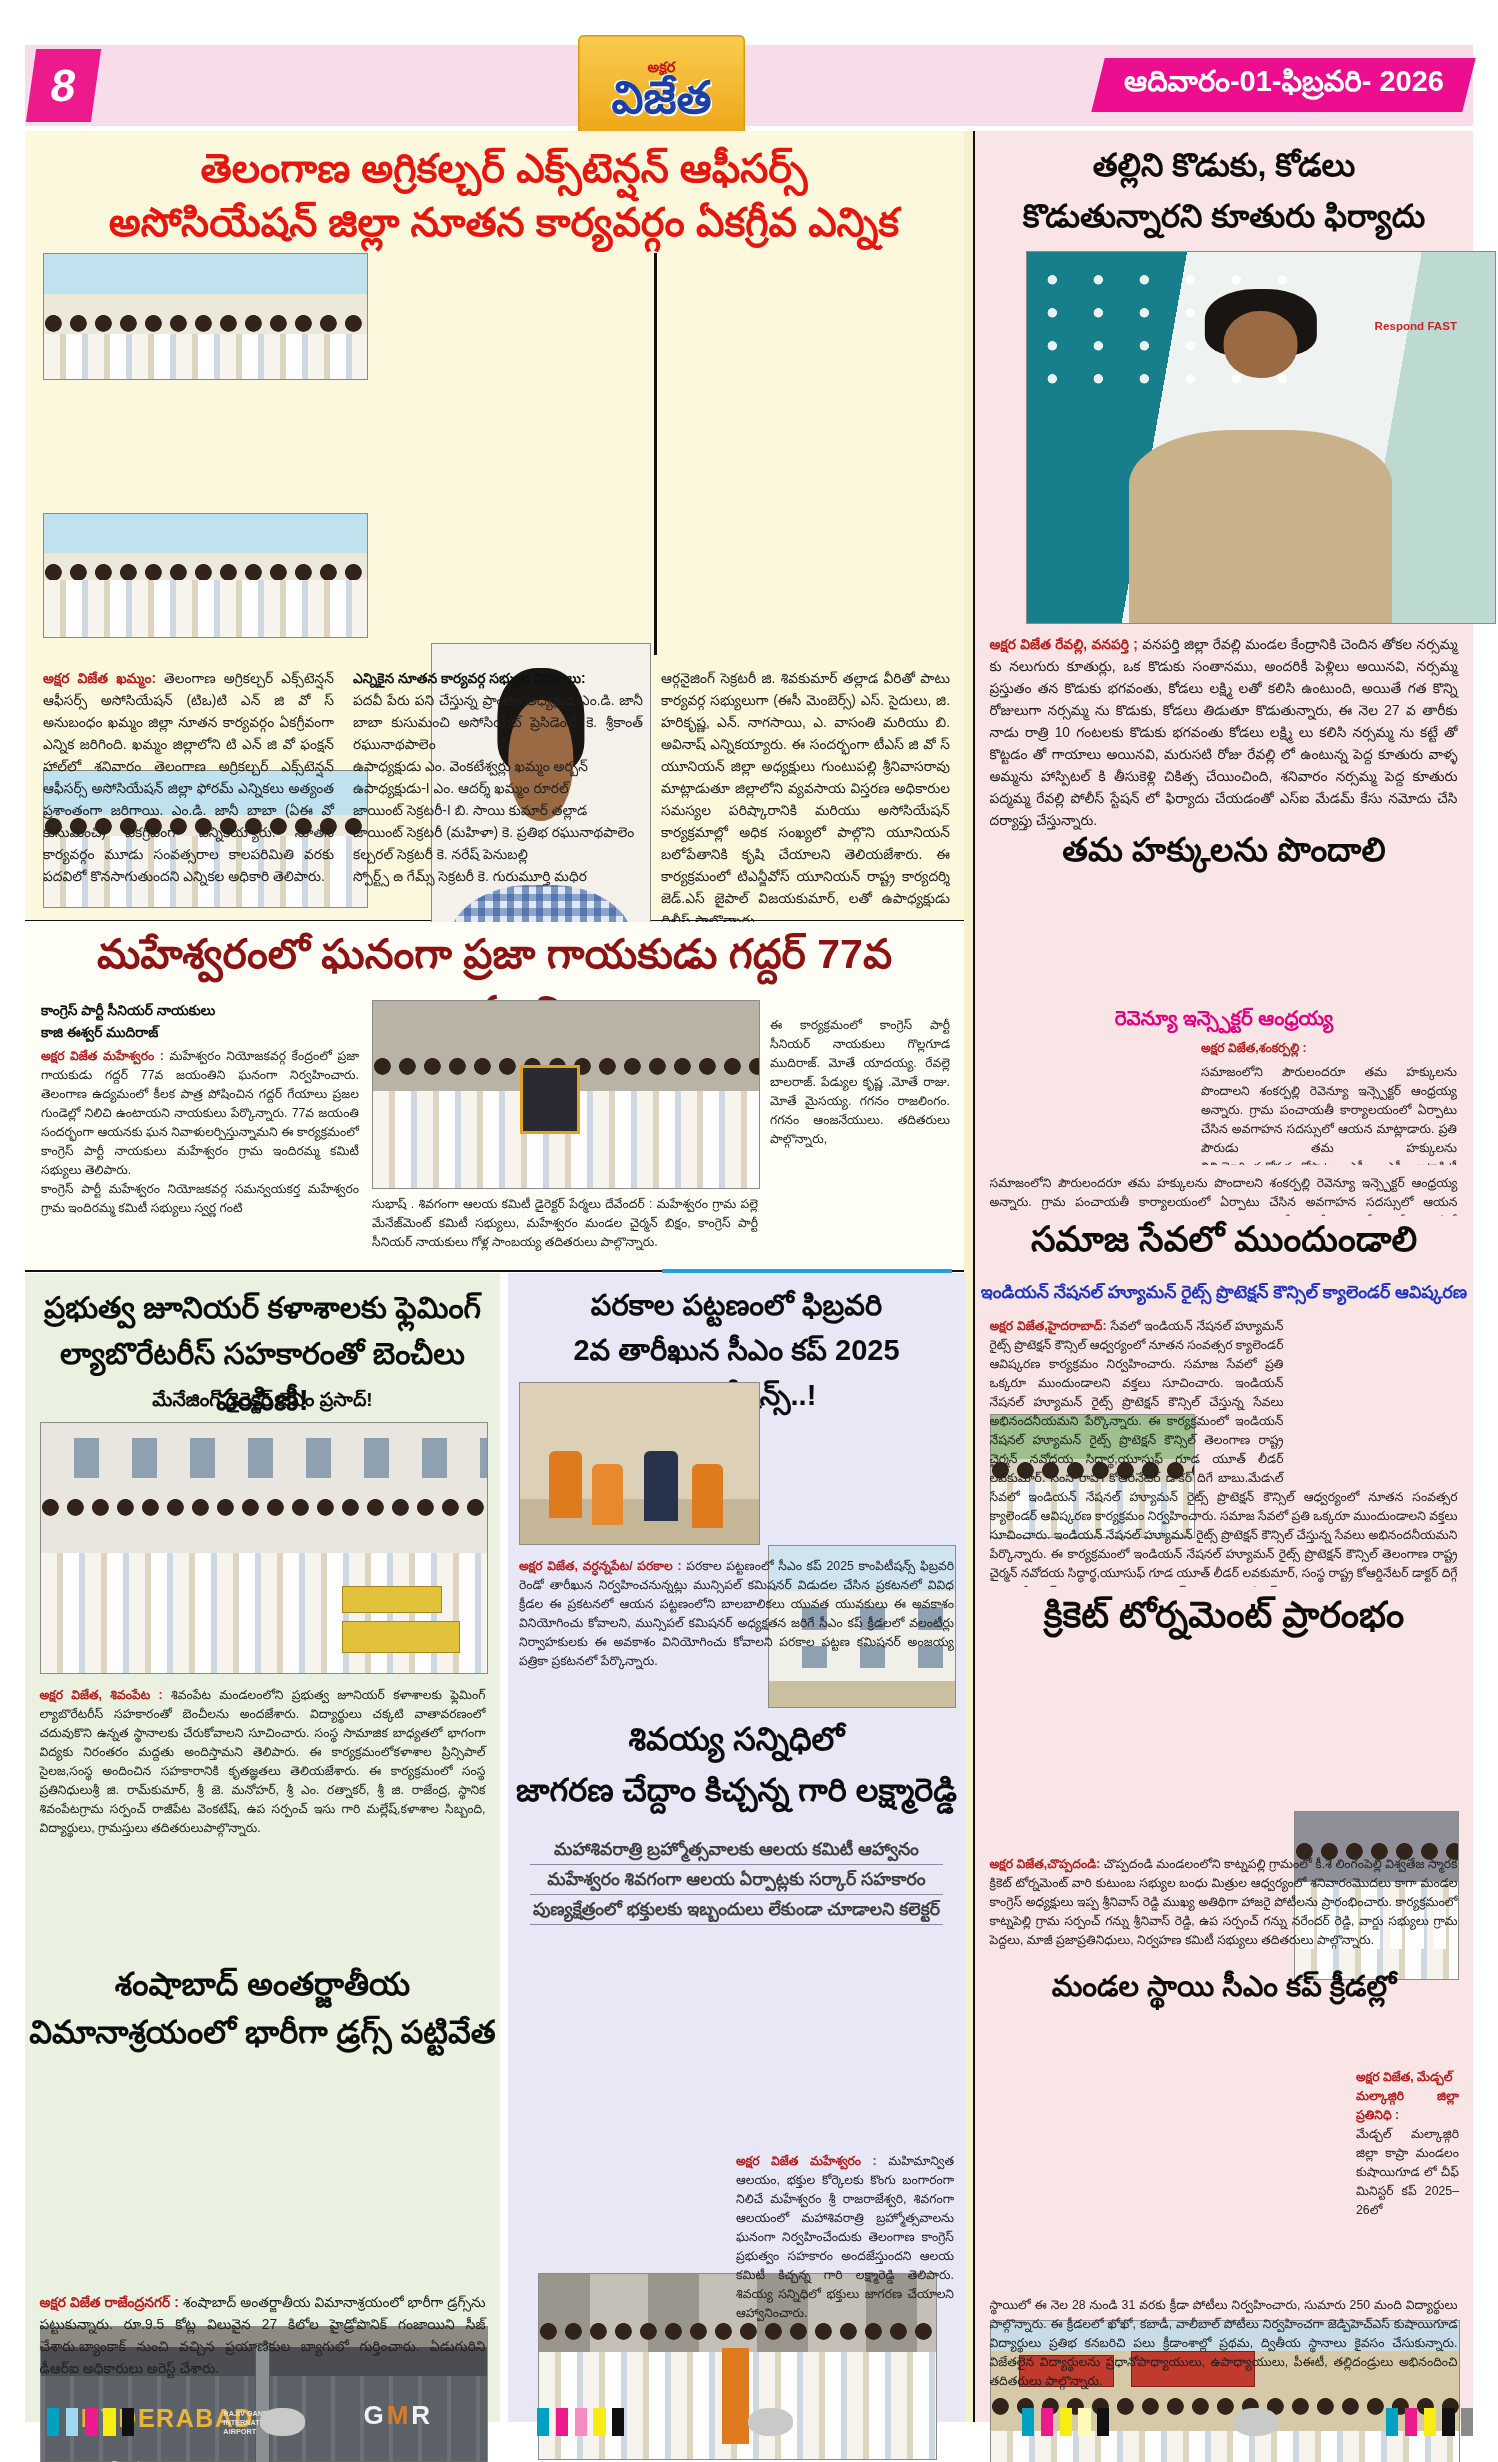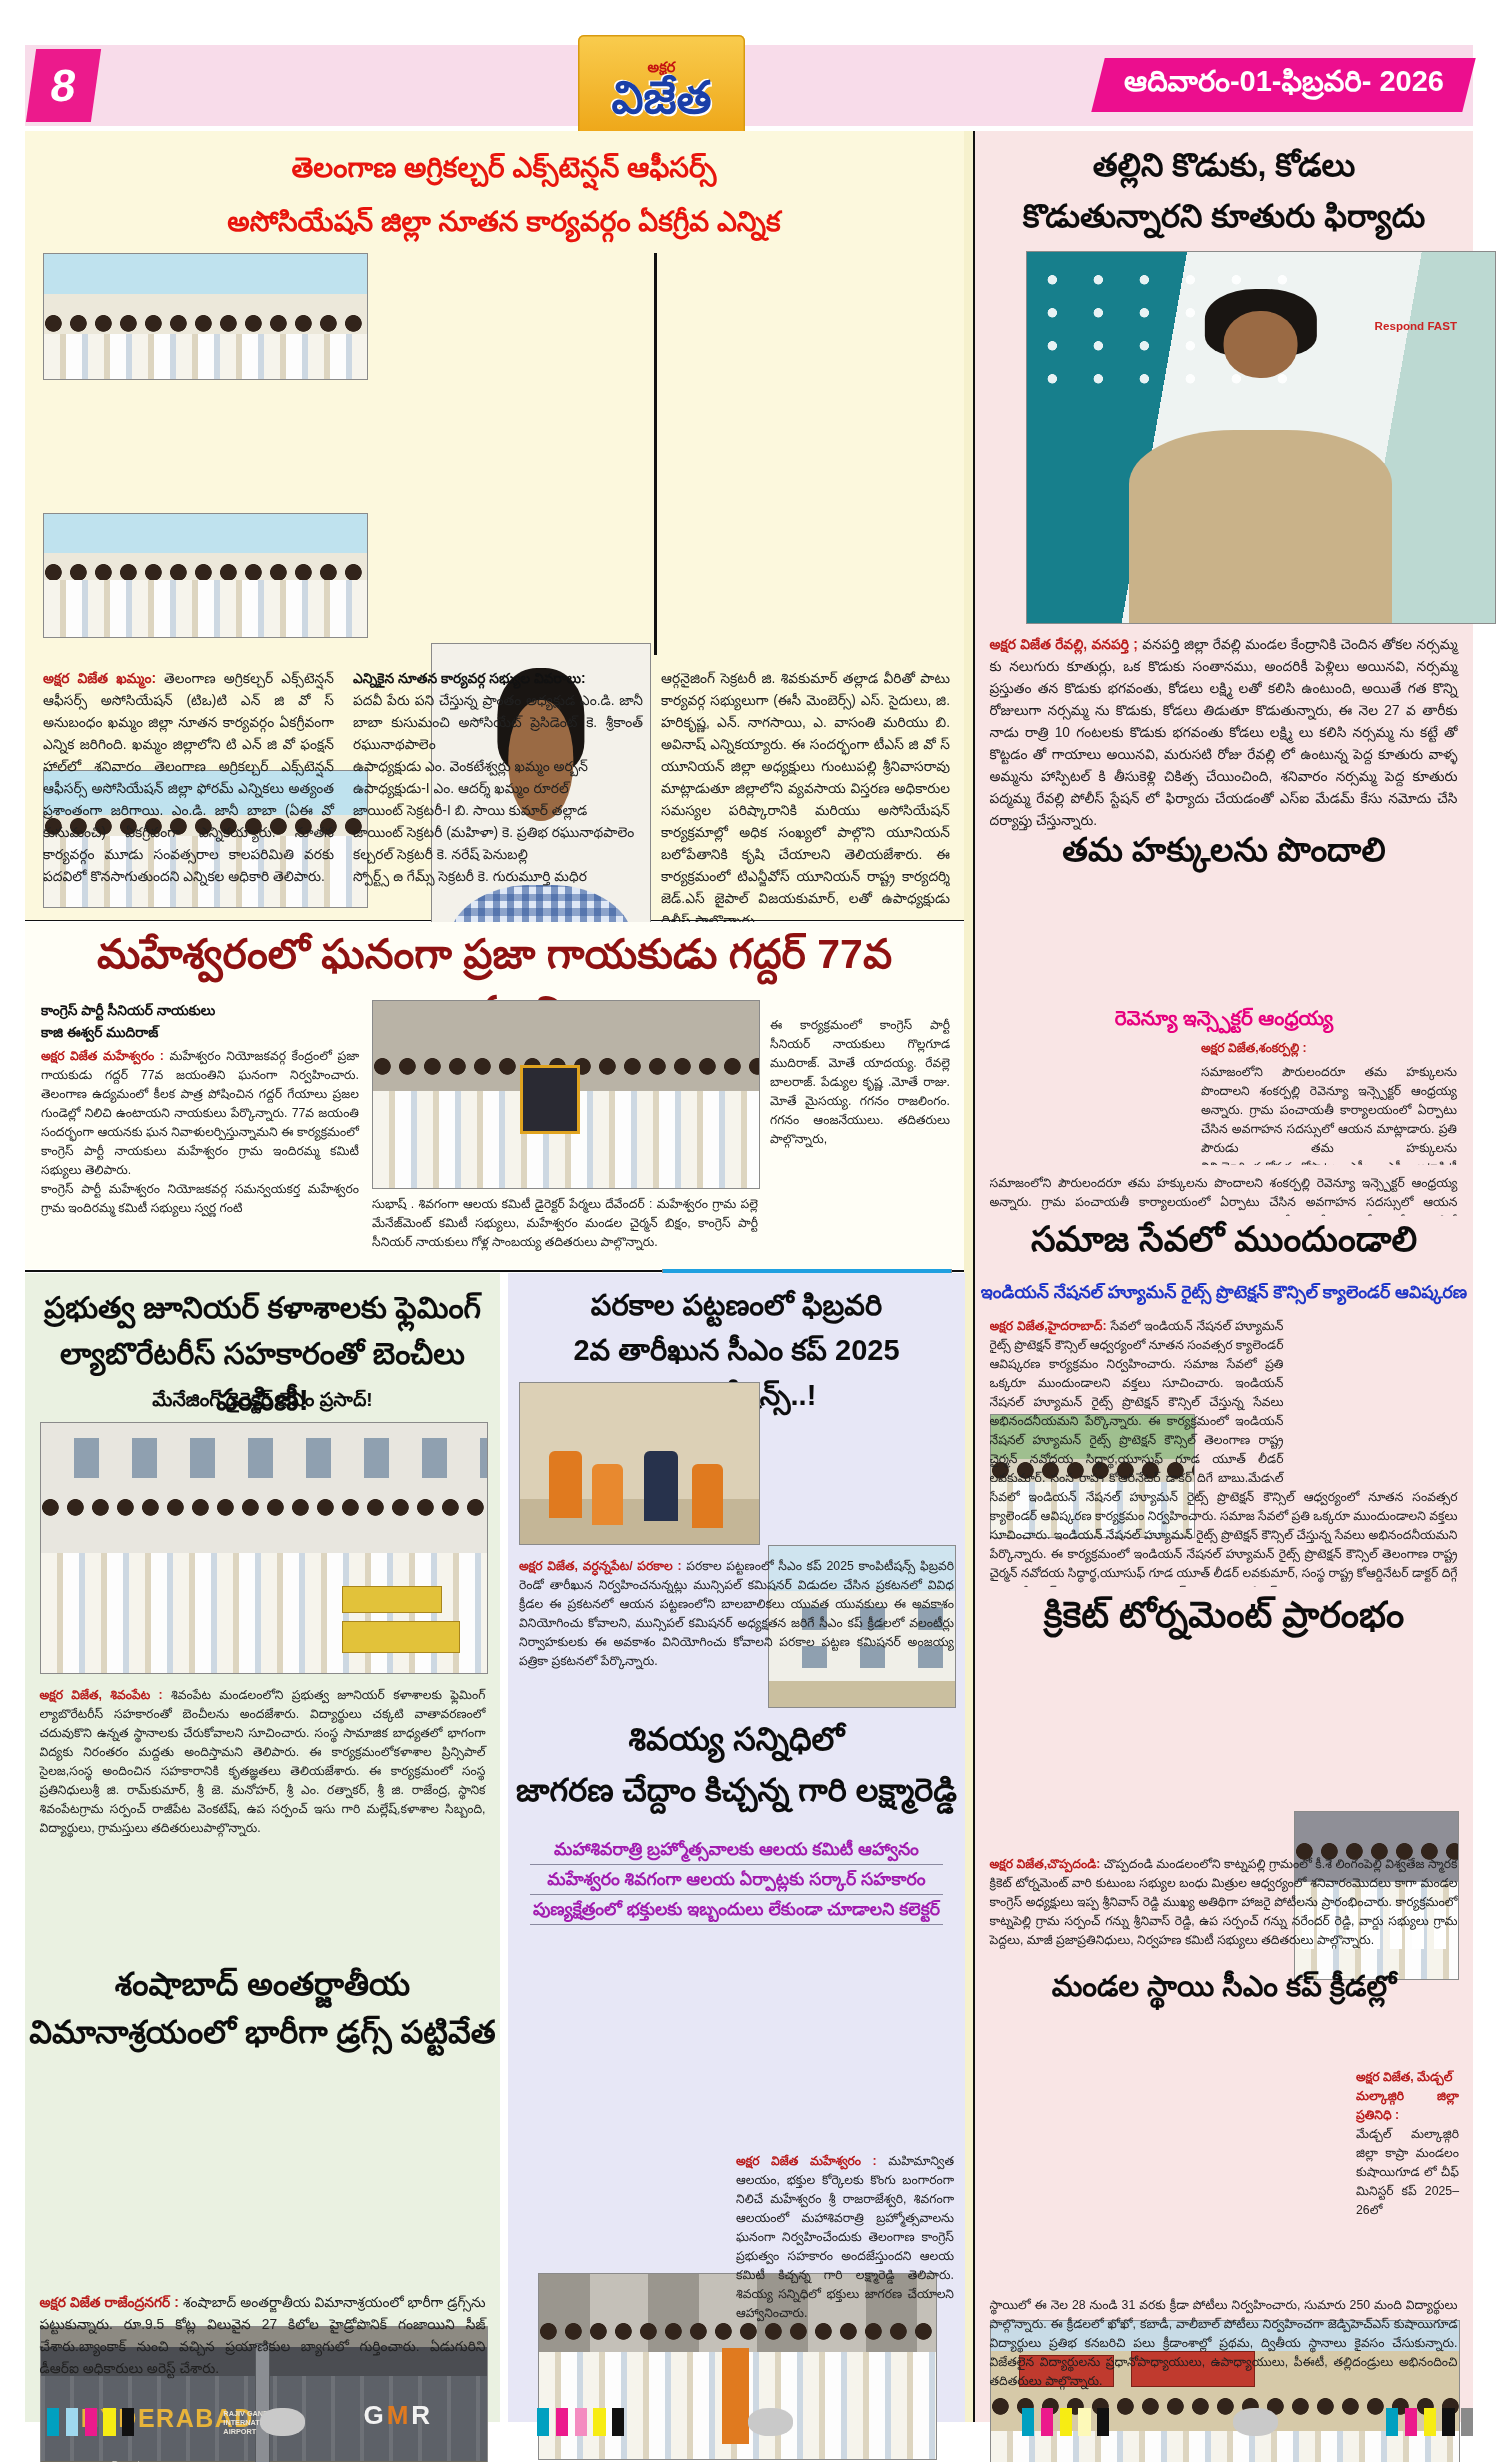--- a/index.html
+++ b/index.html
@@ -24,30 +24,30 @@
   .ystrip{position:absolute;left:964px;top:131px;width:9.4px;height:2291px;background:#f6f1cd;}
   
   .panel{position:absolute;}
   .pA{left:25px;top:131px;width:939px;height:789px;background:#fcf8dd;}
   .pB{left:25px;top:922px;width:939px;height:347px;background:#fffef6;}
   .pC{left:25px;top:1273px;width:475px;height:1149px;background:#eaf1e1;}
   .pD{left:508px;top:1273px;width:457px;height:1149px;background:#e7e7f6;}
   .pR{left:975px;top:131px;width:498px;height:2291px;background:#f9e5e5;}
   
   .hlA{position:absolute;left:0;right:0;text-align:center;color:#e8150d;font-weight:bold;}
-  .hlA .l{font-size:28px;line-height:54px;margin-left:19px;}
+  .hlA .l{font-size:40px;line-height:54px;margin-left:19px;}
   .hlB{position:absolute;left:0;right:0;text-align:center;color:#8f1212;font-weight:bold;font-size:41px;}
   .hblack{position:absolute;left:0;right:0;text-align:center;color:#0d0d0d;font-weight:bold;}
   .body{font-size:13.8px;line-height:22px;text-align:justify;color:#202020;margin:0;}
   .body.small{font-size:12.3px;line-height:19px;}
   .lead{color:#b91c1c;font-weight:bold;}
   .bhead{font-weight:bold;color:#111;}
   .subpink{color:#e6007e;font-weight:bold;text-align:center;}
   .subblue{color:#2036c8;font-weight:bold;text-align:center;}
-  .subred{color:#a21caf;font-weight:bold;text-align:center;font-size:17.4px;line-height:29px;
+  .subred{color:#404040;font-weight:bold;text-align:center;font-size:17.4px;line-height:29px;
           border-bottom:0.7px solid #8a8aa0;margin:0 22px;}
   .abs{position:absolute;}
   .prelist{white-space:pre-line;}
   
   .ph{position:relative;border:0.7px solid #8a8a8a;overflow:hidden;background:#ddd;}
   .heads{position:absolute;left:0;right:0;height:19px;
          background-image:radial-gradient(circle at 9.4px 9.4px,#32241b 8px,transparent 8.7px);
          background-size:25px 19px;background-repeat:repeat-x;}
   .bodies{position:absolute;left:0;right:0;bottom:0;
           background-image:repeating-linear-gradient(90deg,#f6f4ec 0 16px,#ddd5c0 16px 22px,#fdfdfd 22px 38px,#cdd8e2 38px 44px);}

